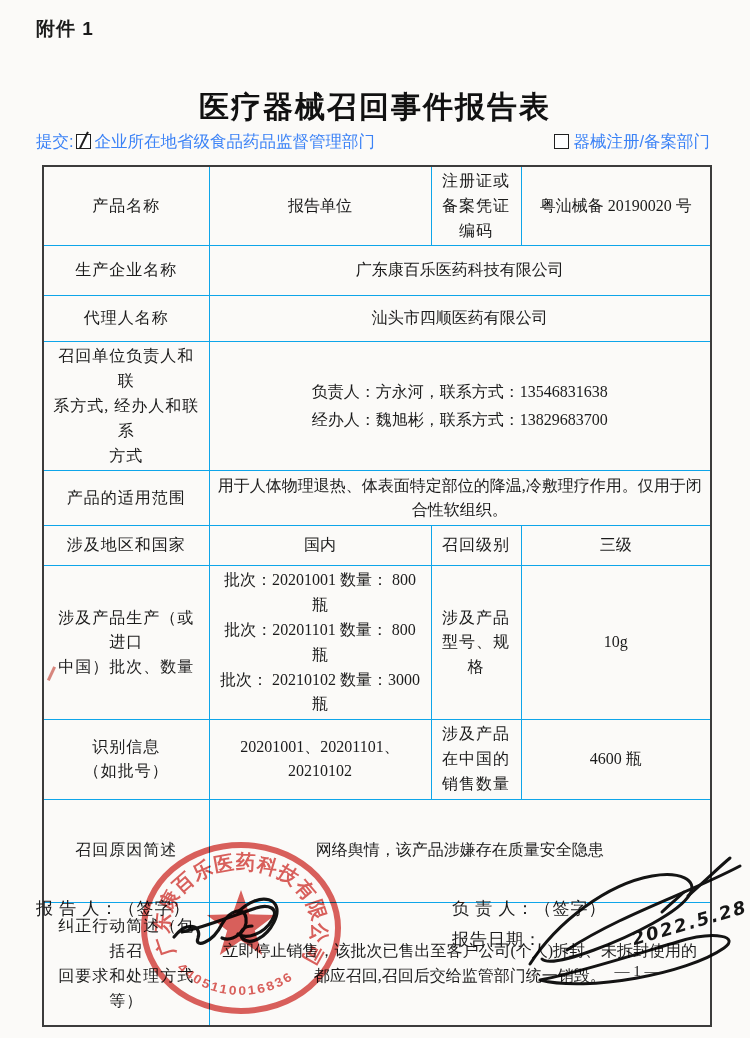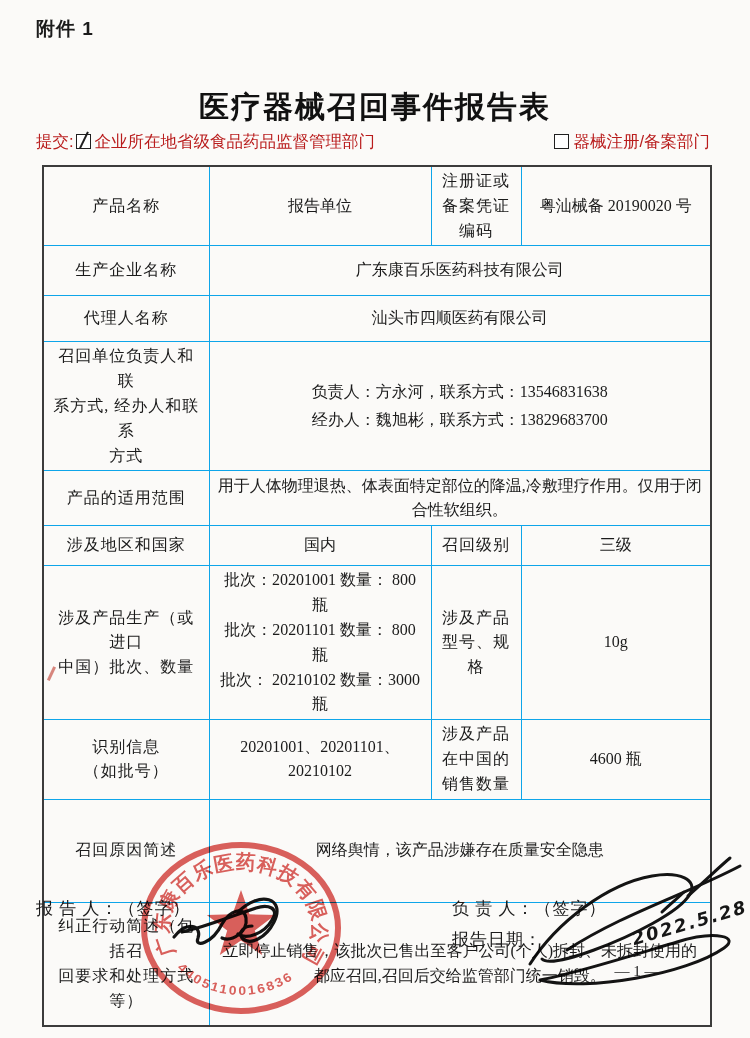--- a/index.html
+++ b/index.html
@@ -16,21 +16,21 @@
   }
   .title{
     position:absolute;left:0;right:0;top:70px;margin:17px;
     text-align:center;font-size:30px;font-weight:700;letter-spacing:2px;
     font-family:"Liberation Sans","DejaVu Sans",sans-serif;color:#111;
   }
   .submit-line{
     position:absolute;left:36px;right:40px;top:131px;
     display:flex;justify-content:space-between;align-items:flex-start;
     font-family:"Liberation Sans","DejaVu Sans",sans-serif;
-    font-size:16.5px;font-weight:500;color:#b91c1c;
+    font-size:16.5px;font-weight:500;color:#3b82f6;
   }
   .checkbox{
     display:inline-block;width:13px;height:13px;border:1.6px solid #1f1f1f;
     position:relative;top:2px;margin:0 4px 0 2px;background:#fff;
   }
   .checkbox .tick{
     position:absolute;left:6px;top:-4px;width:2px;height:18px;
     background:#1f1f1f;transform:rotate(26deg);
   }
   table.form{

